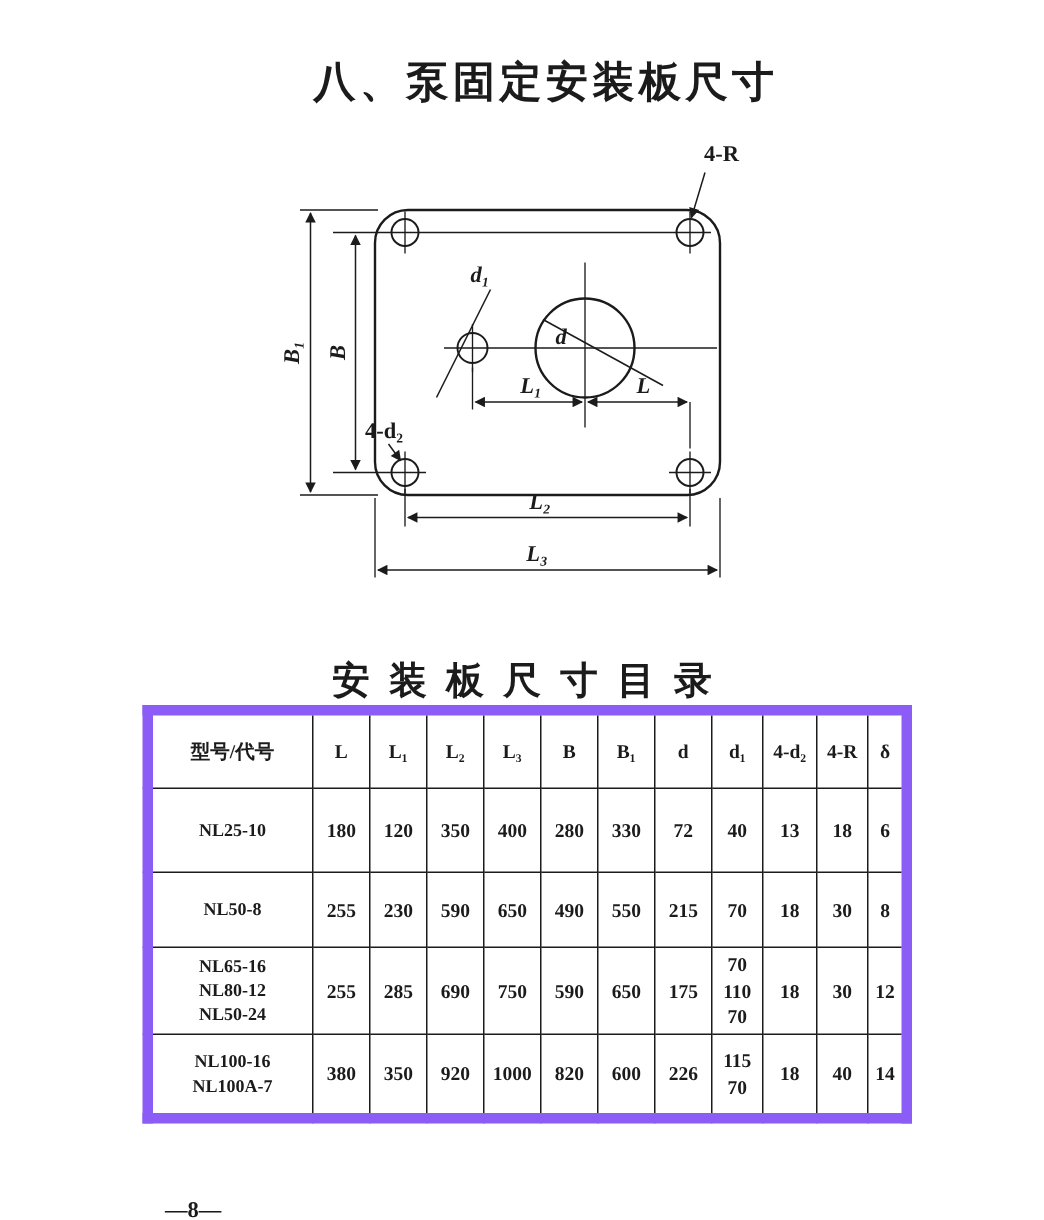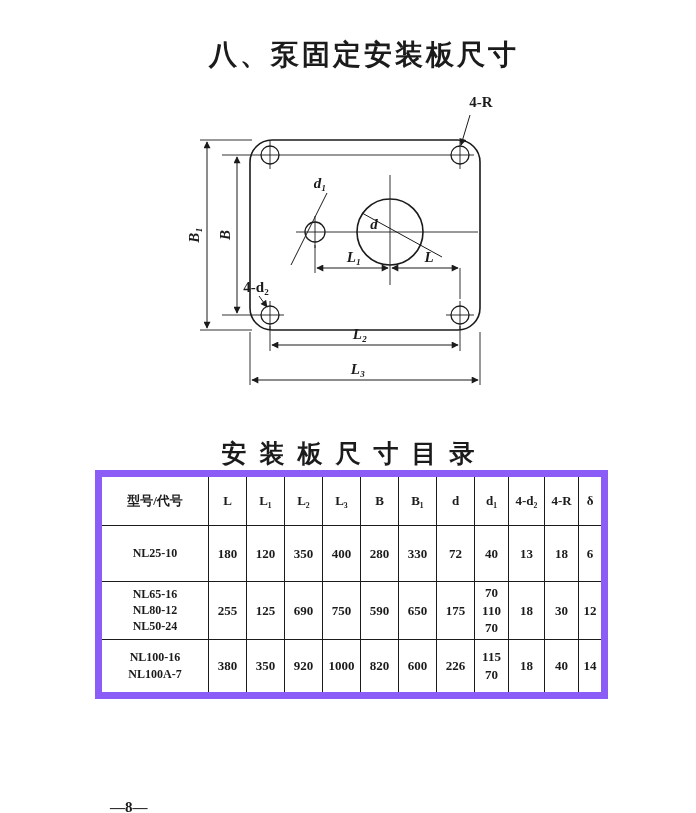--- a/index.html
+++ b/index.html
@@ -179,26 +179,40 @@
       <td>350</td>
       <td>400</td>
       <td>280</td>
       <td>330</td>
       <td>72</td>
       <td>40</td>
       <td>13</td>
       <td>18</td>
       <td>6</td>
     </tr>
+    <tr style="height:50px">
+      <td>NL50-8</td>
+      <td>255</td>
+      <td>230</td>
+      <td>590</td>
+      <td>650</td>
+      <td>490</td>
+      <td>550</td>
+      <td>215</td>
+      <td>70</td>
+      <td>18</td>
+      <td>30</td>
+      <td>8</td>
+    </tr>
     <tr style="height:56px">
       <td>NL65-16
 NL80-12
 NL50-24</td>
       <td>255</td>
-      <td>125</td>
+      <td>285</td>
       <td>690</td>
       <td>750</td>
       <td>590</td>
       <td>650</td>
       <td>175</td>
       <td>70
 110
 70</td>
       <td>18</td>
       <td>30</td>

